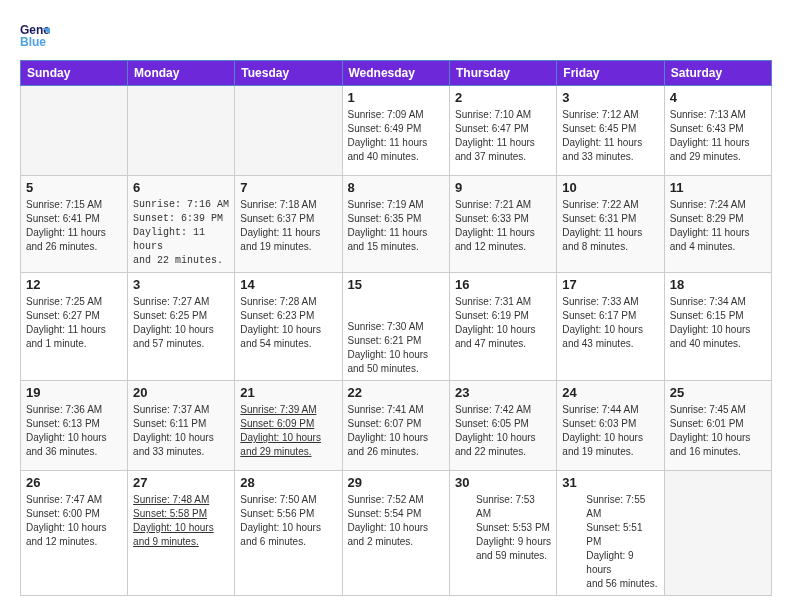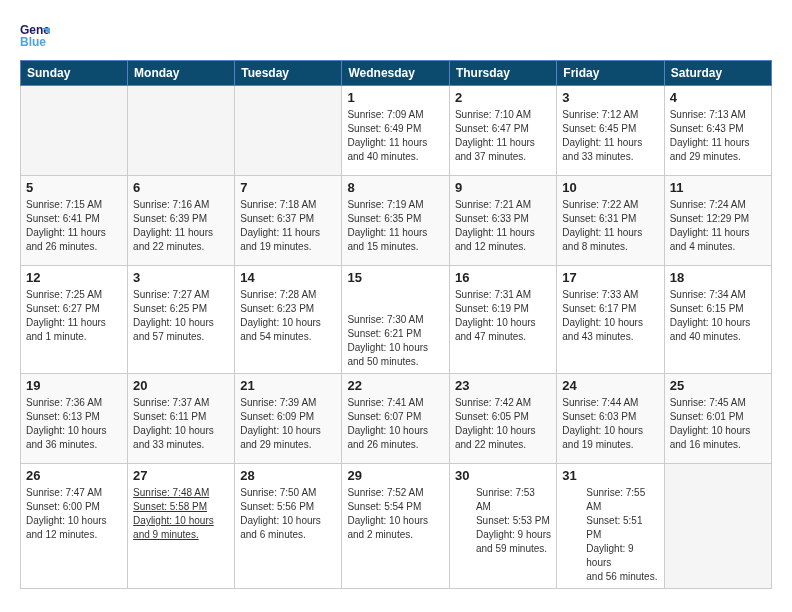--- a/index.html
+++ b/index.html
@@ -45,21 +45,21 @@
     .location {
       font-size: 16px;
       color: #555;
     }
     .calendar {
       width: 100%;
       border-collapse: collapse;
       font-size: 10.5px;
     }
     .calendar th {
-      background-color: #0c4a6e;
+      background-color: #6d28d9;
       color: #fff;
       text-align: left;
       padding: 5px 6px;
       font-size: 12px;
       font-weight: bold;
       border: 1px solid #5580cc;
     }
     .calendar td {
       border: 1px solid #ccc;
       vertical-align: top;
@@ -161,21 +161,21 @@
       <tr class="week-row">
         <td>
           <div class="day-number">5</div>
           <div class="day-info" style="white-space: pre-line;">Sunrise: 7:15 AM
 Sunset: 6:41 PM
 Daylight: 11 hours
 and 26 minutes.</div>
         </td>
         <td>
           <div class="day-number">6</div>
-          <div class="day-info" style="white-space: pre-line;">Sunrise: 7:16 AM
+          <div class="day-info" style="white-space: pre-line; font-family: Liberation Mono, monospace;">Sunrise: 7:16 AM
 Sunset: 6:39 PM
 Daylight: 11 hours
 and 22 minutes.</div>
         </td>
         <td>
           <div class="day-number">7</div>
           <div class="day-info" style="white-space: pre-line;">Sunrise: 7:18 AM
 Sunset: 6:37 PM
 Daylight: 11 hours
 and 19 minutes.</div>
@@ -197,21 +197,21 @@
         <td>
           <div class="day-number">10</div>
           <div class="day-info" style="white-space: pre-line;">Sunrise: 7:22 AM
 Sunset: 6:31 PM
 Daylight: 11 hours
 and 8 minutes.</div>
         </td>
         <td>
           <div class="day-number">11</div>
           <div class="day-info" style="white-space: pre-line;">Sunrise: 7:24 AM
-Sunset: 12:29 PM
+Sunset: 8:29 PM
 Daylight: 11 hours
 and 4 minutes.</div>
         </td>
       </tr>
       <tr class="week-row">
         <td>
           <div class="day-number">12</div>
           <div class="day-info" style="white-space: pre-line;">Sunrise: 7:25 AM
 Sunset: 6:27 PM
 Daylight: 11 hours
@@ -270,21 +270,21 @@
         </td>
         <td>
           <div class="day-number">20</div>
           <div class="day-info" style="white-space: pre-line;">Sunrise: 7:37 AM
 Sunset: 6:11 PM
 Daylight: 10 hours
 and 33 minutes.</div>
         </td>
         <td>
           <div class="day-number">21</div>
-          <div class="day-info" style="white-space: pre-line;">Sunrise: 7:39 AM
+          <div class="day-info" style="white-space: pre-line; text-decoration: underline;">Sunrise: 7:39 AM
 Sunset: 6:09 PM
 Daylight: 10 hours
 and 29 minutes.</div>
         </td>
         <td>
           <div class="day-number">22</div>
           <div class="day-info" style="white-space: pre-line;">Sunrise: 7:41 AM
 Sunset: 6:07 PM
 Daylight: 10 hours
 and 26 minutes.</div>

